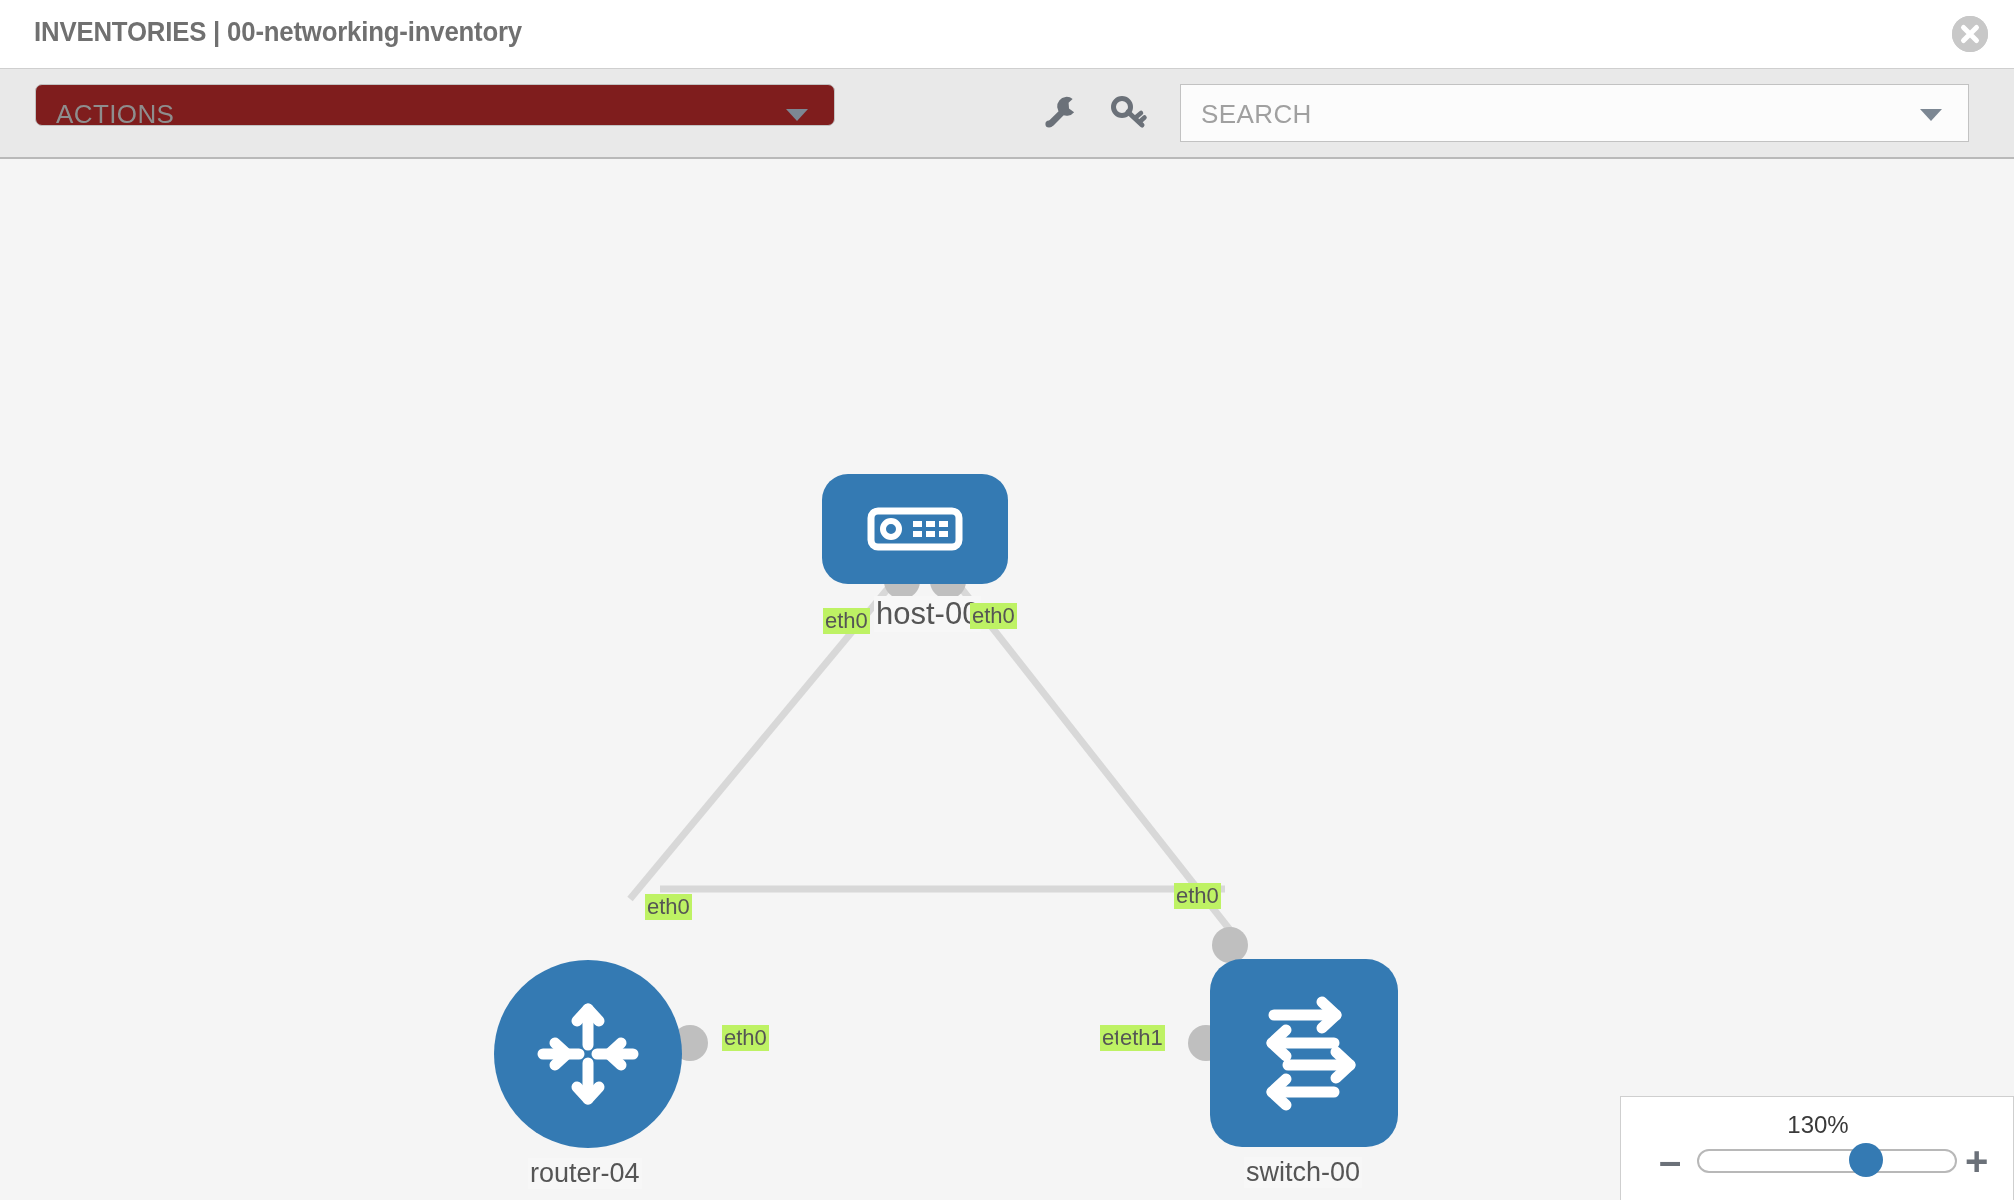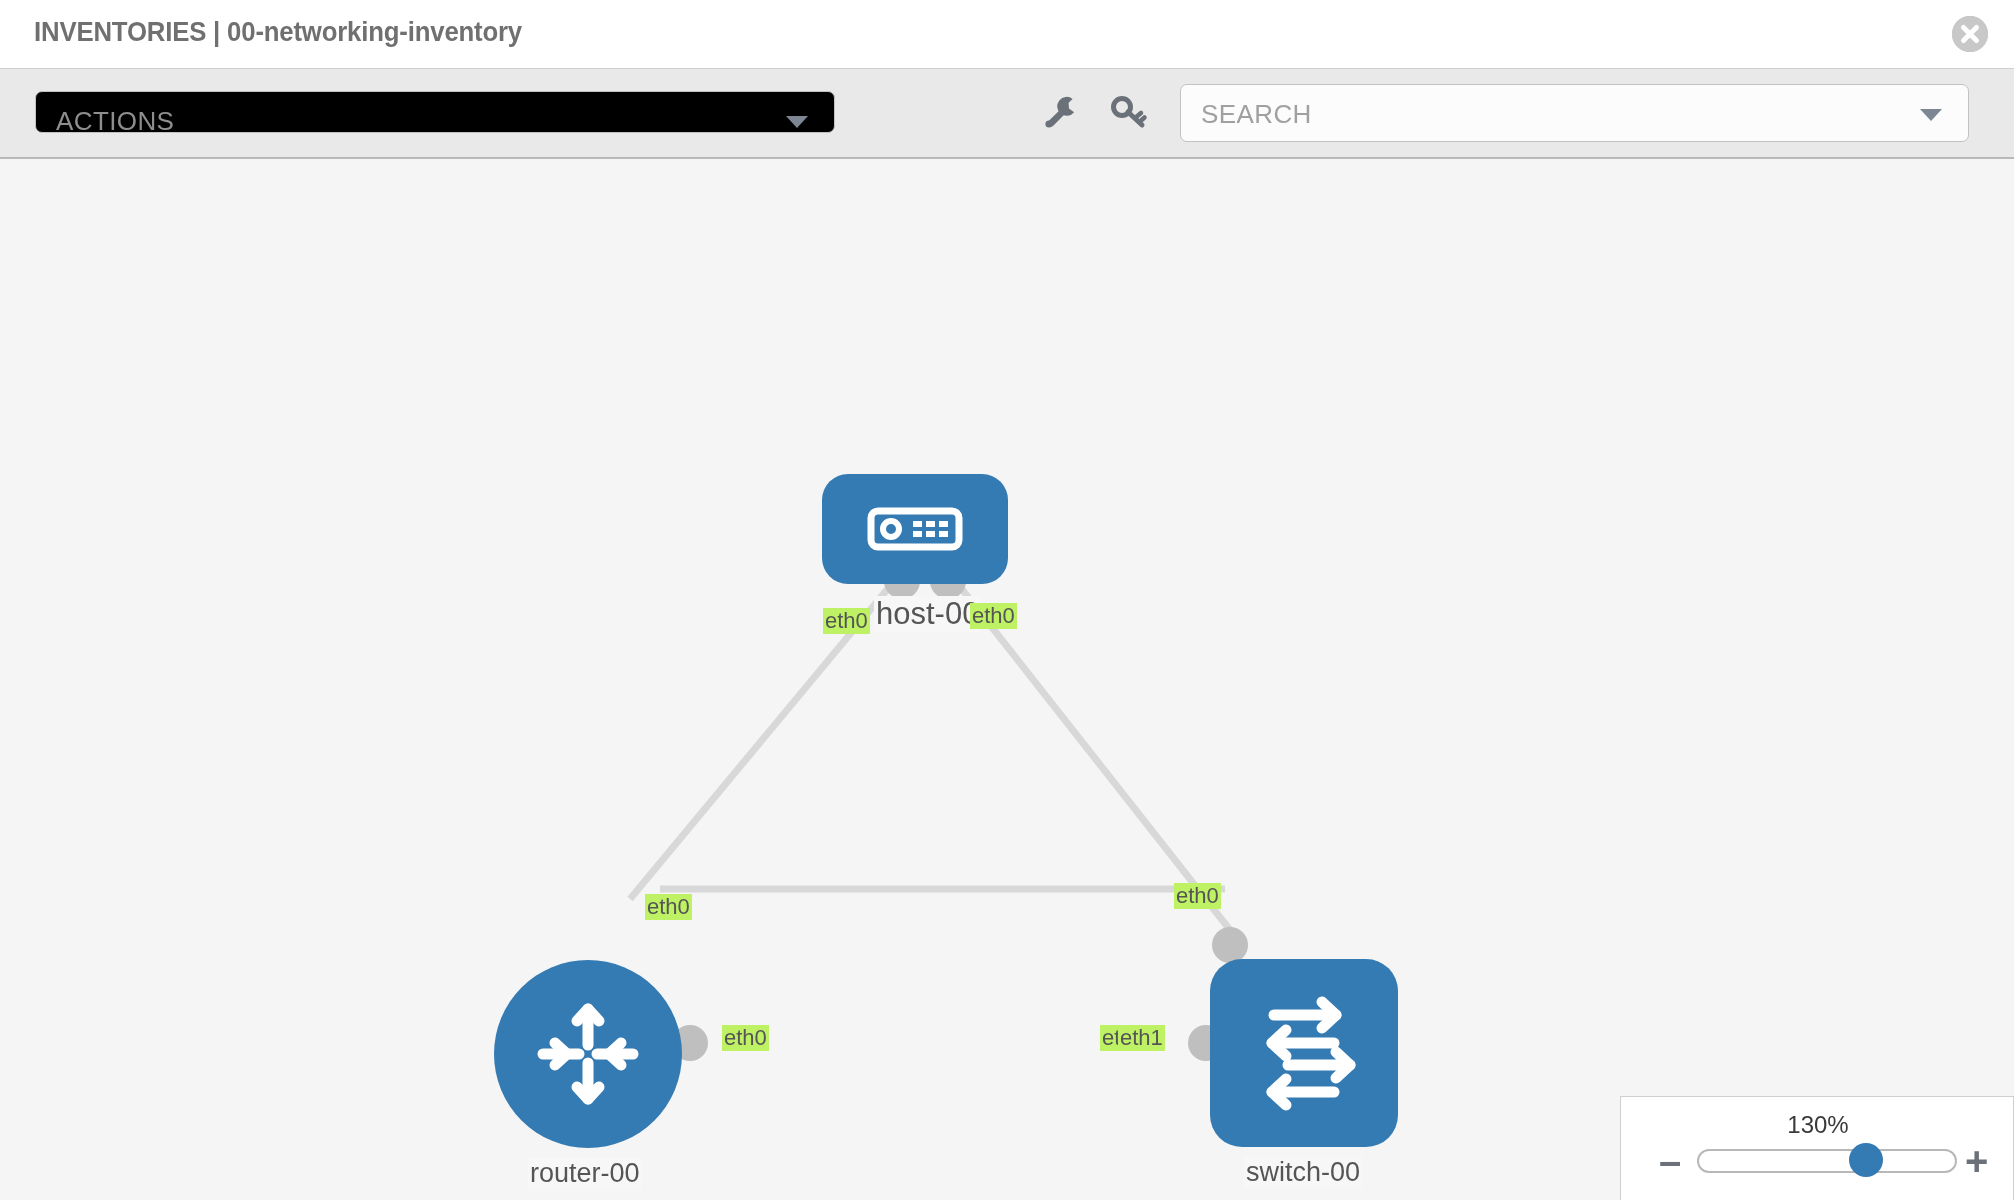--- a/index.html
+++ b/index.html
@@ -64,26 +64,25 @@
     border-top: 1px solid #cfcfcf;
     border-bottom: 2px solid #b9b9b9;
     box-sizing: border-box;
   }
   .actions-select {
     position: absolute;
     left: 35px;
     top: 15px;
     width: 800px;
     height: 42px;
-    background: #000000;
+    background: #7f1d1d;
     border: 1px solid #c2c2c2;
     border-radius: 7px;
     box-sizing: border-box;
     cursor: pointer;
-    margin-top: 7px;
   }
   .actions-select .label {
     position: absolute;
     left: 20px;
     top: 14px;
     font-size: 26px;
     color: #8e8e8e;
     letter-spacing: 0.4px;
   }
   .caret {
@@ -107,21 +106,21 @@
   .tool-icon.key    { left: 1108px; }
 
   .search-box {
     position: absolute;
     left: 1180px;
     top: 15px;
     width: 789px;
     height: 58px;
     background: #fcfcfc;
     border: 1px solid #c2c2c2;
-    border-radius: 7px;
+    border-radius: 0;
     box-sizing: border-box;
     cursor: text;
   }
   .search-box .ph {
     position: absolute;
     left: 20px;
     top: 14px;
     font-size: 26px;
     color: #a0a0a0;
     letter-spacing: 0.4px;
@@ -326,21 +325,21 @@
             <path d="M48 26 L59 14 L70 26"></path>
             <path d="M59 104 L59 68"></path>
             <path d="M48 92 L59 104 L70 92"></path>
             <path d="M14 59 L50 59"></path>
             <path d="M26 48 L38 59 L26 70"></path>
             <path d="M104 59 L68 59"></path>
             <path d="M92 48 L80 59 L92 70"></path>
           </g>
         </svg>
       </div>
-      <div class="node-label" style="left:34px; top:198px;">router-00</div>
+      <div class="node-label" style="left:34px; top:198px;">router-04</div>
     </div>
 
     <div class="node" style="left:1210px; top:800px;">
       <div class="node-shape shape-round-rect" style="left:0; top:0; width:188px; height:188px; border-radius:32px;">
         <svg width="128" height="128" viewBox="0 0 128 128">
           <g fill="none" stroke="#ffffff" stroke-width="11" stroke-linecap="round" stroke-linejoin="round">
             <path d="M34 26 L96 26"></path>
             <path d="M82 13 L96 26 L82 39"></path>
             <path d="M94 54 L32 54"></path>
             <path d="M46 41 L32 54 L46 67"></path>

